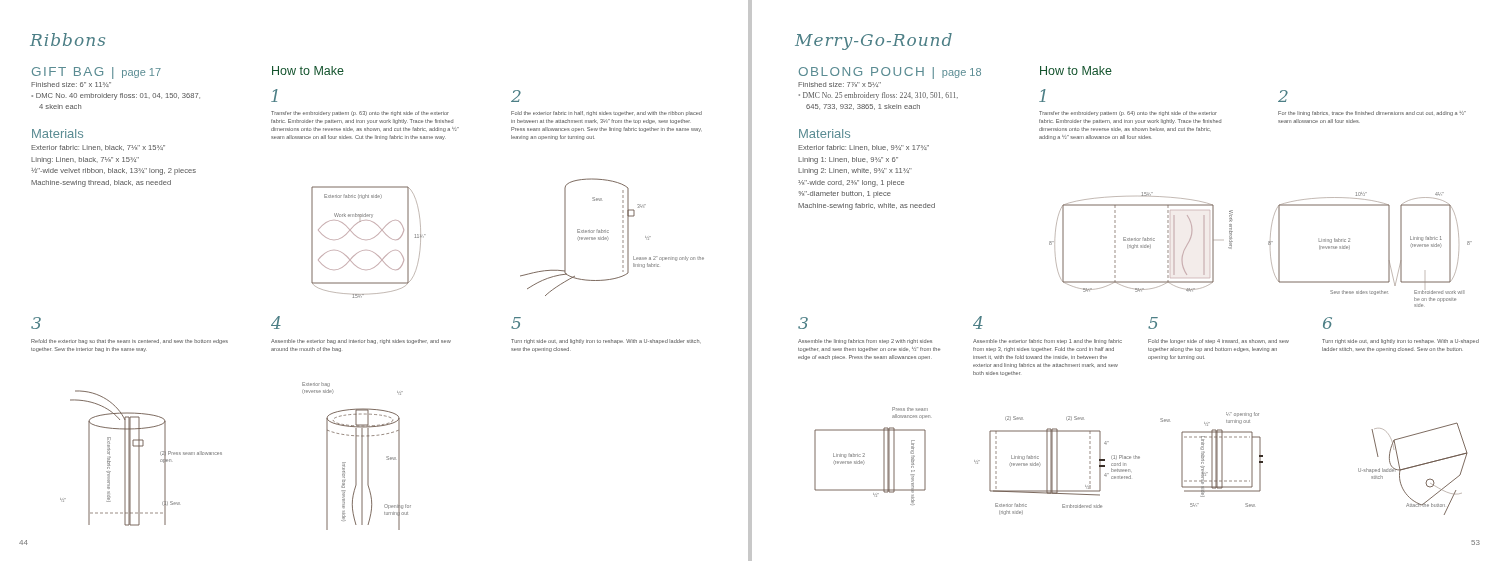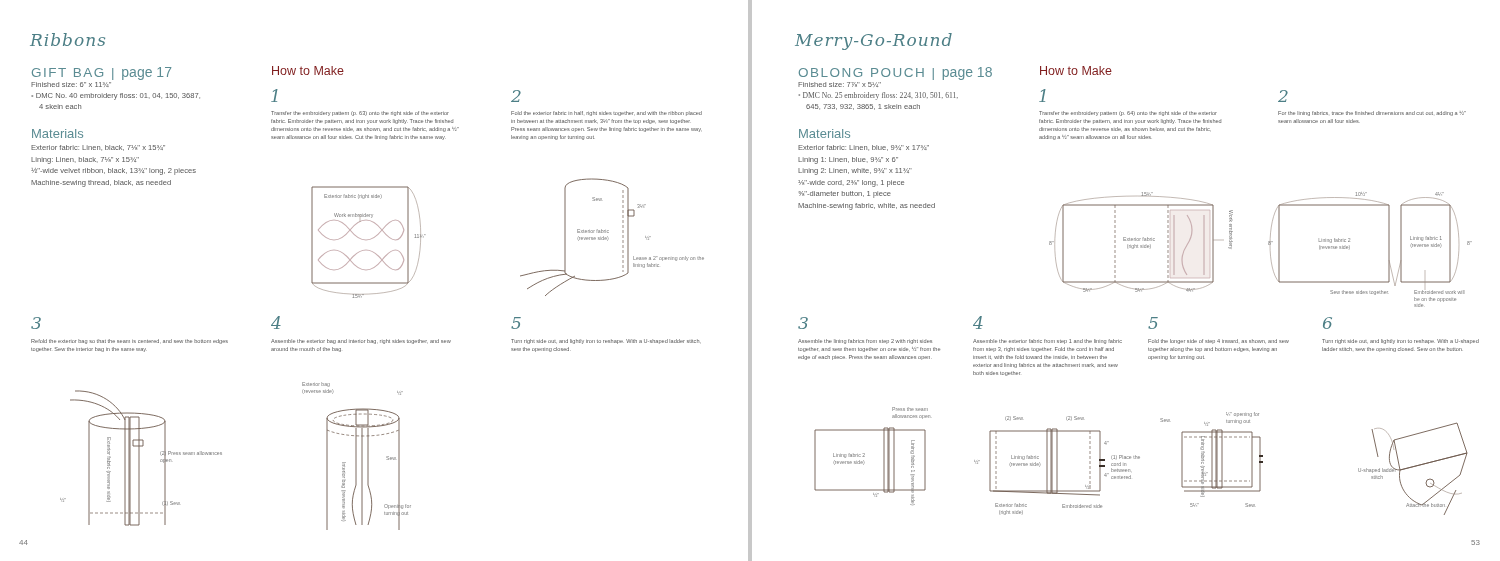--- a/index.html
+++ b/index.html
@@ -5,25 +5,25 @@
   html, body { margin:0; padding:0; }
   body { width:1500px; height:561px; background:#ffffff; position:relative; overflow:hidden;
          font-family:"Liberation Sans", sans-serif; color:#4a4a4a; }
   .page { position:absolute; top:0; height:561px; background:#fff; }
   .page.left { left:0; width:748px; }
   .page.right { left:752px; width:748px; }
   .gutter { position:absolute; left:748px; top:0; width:4px; height:561px; background:#c8c8c8; }
   .abs { position:absolute; }
   .script-title { font-family:"DejaVu Serif", serif; font-style:italic; color:#4d7f86; font-size:17px; letter-spacing:1px; }
   .project { color:#5b8c93; font-size:13.5px; letter-spacing:1.5px; }
-  .project .pg { font-size:14px; letter-spacing:0; color:#5b8c93; }
+  .project .pg { font-size:11px; letter-spacing:0; color:#5b8c93; }
   .small { font-size:7.6px; line-height:11px; color:#555; }
   .mat-h { color:#5b8c93; font-size:13px; }
   .mat { font-size:7.6px; line-height:11.5px; color:#555; }
-  .howto { color:#7f1d1d; font-size:12.5px; }
+  .howto { color:#14532d; font-size:12.5px; }
   .stepnum { font-family:"DejaVu Serif", serif; font-style:italic; color:#4d7f86; font-size:17px; }
   .steptext { font-size:5.6px; line-height:8px; color:#555; }
   .lbl { font-size:5.2px; line-height:6.5px; color:#777; position:absolute; }
   .pagenum { font-size:8px; color:#777; }
   svg { position:absolute; overflow:visible; }
   svg * { vector-effect:non-scaling-stroke; }
   .st { fill:none; stroke:#6e5a4e; stroke-width:0.9; }
   .dash { fill:none; stroke:#6e5a4e; stroke-width:0.7; stroke-dasharray:3 2; }
   .thin { fill:none; stroke:#9a8a80; stroke-width:0.6; }
   .emb { fill:none; stroke:#c9aeb0; stroke-width:1.2; }

